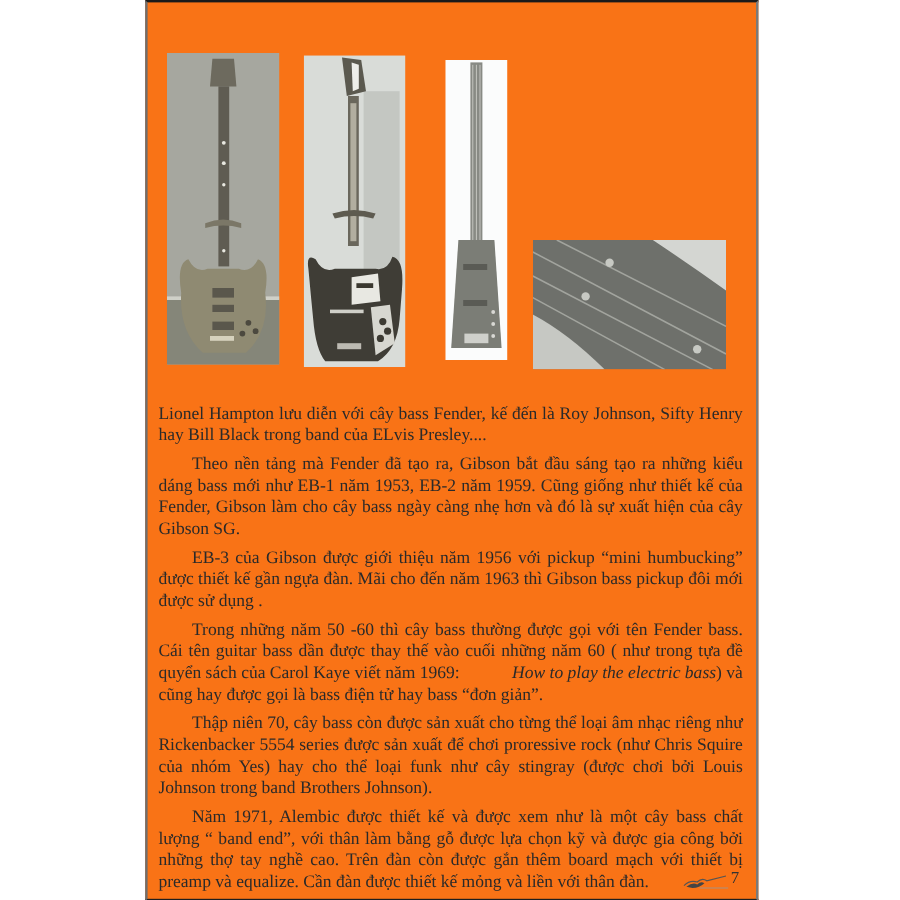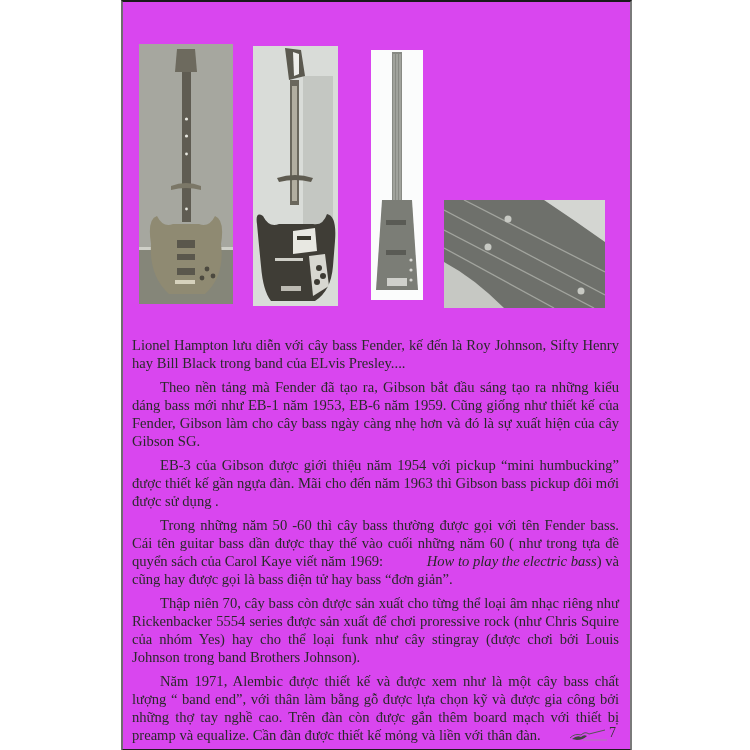--- a/index.html
+++ b/index.html
@@ -2,21 +2,21 @@
 <html><head>
   <meta charset="utf-8">
   <style>
     html, body { margin: 0; padding: 0; }
     body {
       width: 750px; height: 750px; background: #ffffff; position: relative; overflow: hidden;
       font-family: "DejaVu Serif", "Liberation Serif", serif;
     }
     .page {
       position: absolute; left: 121px; top: 0; width: 507px; height: 747px;
-      background: #d946ef;
+      background: #f97316;
       border-left: 2px solid #6e6e6e; border-right: 2px solid #7a7a7a; border-bottom: 2px solid #1e1e1e;
       border-top: 2px solid #1a1a1a;
       box-sizing: content-box;
     }
     .photo { position: absolute; overflow: hidden; }
     .photo svg { display: block; width: 100%; height: 100%; }
     .text {
       position: absolute; left: 9px; top: 334px; width: 487px;
       font-family: "Liberation Serif", "DejaVu Serif", serif;
       font-size: 14.6px; line-height: 18px; color: #2a2a2a;
@@ -106,22 +106,22 @@
       <path d="M0 48 L110 108" stroke="#a2a49e" stroke-width="1.3"></path>
       <path d="M20 0 L161 72" stroke="#a2a49e" stroke-width="1.3"></path>
       <circle cx="64" cy="19" r="3.5" fill="#c7c9c3"></circle>
       <circle cx="44" cy="47" r="3.5" fill="#c7c9c3"></circle>
       <circle cx="137" cy="91" r="3.5" fill="#c7c9c3"></circle>
     </svg>
   </div>
 
   <div class="text">
     <p class="cont">Lionel Hampton lưu diễn với cây bass Fender, kế đến là Roy Johnson, Sifty Henry hay Bill Black trong band của  ELvis Presley....</p>
-    <p>Theo nền tảng mà Fender đã tạo ra, Gibson bắt đầu sáng tạo ra những kiểu dáng bass mới như EB-1 năm 1953, EB-6 năm 1959. Cũng giống như thiết kế của Fender, Gibson làm cho cây bass ngày càng nhẹ hơn và đó là sự xuất hiện của cây Gibson SG.</p>
-    <p>EB-3 của Gibson được giới thiệu năm 1954 với pickup “mini humbucking” được thiết kế gần ngựa đàn. Mãi cho đến năm 1963 thì  Gibson bass pickup đôi mới được sử dụng .</p>
+    <p>Theo nền tảng mà Fender đã tạo ra, Gibson bắt đầu sáng tạo ra những kiểu dáng bass mới như EB-1 năm 1953, EB-2 năm 1959. Cũng giống như thiết kế của Fender, Gibson làm cho cây bass ngày càng nhẹ hơn và đó là sự xuất hiện của cây Gibson SG.</p>
+    <p>EB-3 của Gibson được giới thiệu năm 1956 với pickup “mini humbucking” được thiết kế gần ngựa đàn. Mãi cho đến năm 1963 thì  Gibson bass pickup đôi mới được sử dụng .</p>
     <p><span>Trong những năm 50 -60 thì cây bass thường được gọi với tên Fender bass. Cái tên guitar bass dần được thay thế vào cuối những năm 60 ( như trong tựa đề quyển sách của Carol Kaye viết năm 1969: </span><i>How to play the electric bass</i><span>) và cũng hay được gọi là bass điện tử hay bass “đơn giản”.</span></p>
     <p>Thập niên 70, cây bass còn được sản xuất cho từng thể loại âm nhạc riêng như Rickenbacker 5554 series được sản xuất để chơi proressive rock (như Chris Squire của nhóm Yes) hay cho thể loại funk như cây stingray (được chơi bởi Louis Johnson trong band Brothers Johnson).</p>
     <p>Năm 1971, Alembic  được thiết kế và được xem như là một cây bass chất lượng “ band end”, với thân làm bằng gỗ được lựa chọn kỹ và được gia công bởi những thợ tay nghề cao. Trên đàn còn được gắn thêm board mạch với thiết bị preamp và equalize. Cần đàn được thiết kế mỏng và liền với thân đàn.</p>
   </div>
 
   <div class="folio">
     <svg width="38" height="14" viewBox="0 0 38 14">
       <path d="M1 11 Q6 6 12 8 Q16 4 20 7 L36 3" stroke="#555" stroke-width="1" fill="none"></path>
       <path d="M3 12 Q8 8 12 10 Q15 7 18 9 Q14 13 8 13 Z" fill="#444"></path>
       <line x1="14" y1="13" x2="38" y2="13" stroke="#999" stroke-width="0.7"></line>

